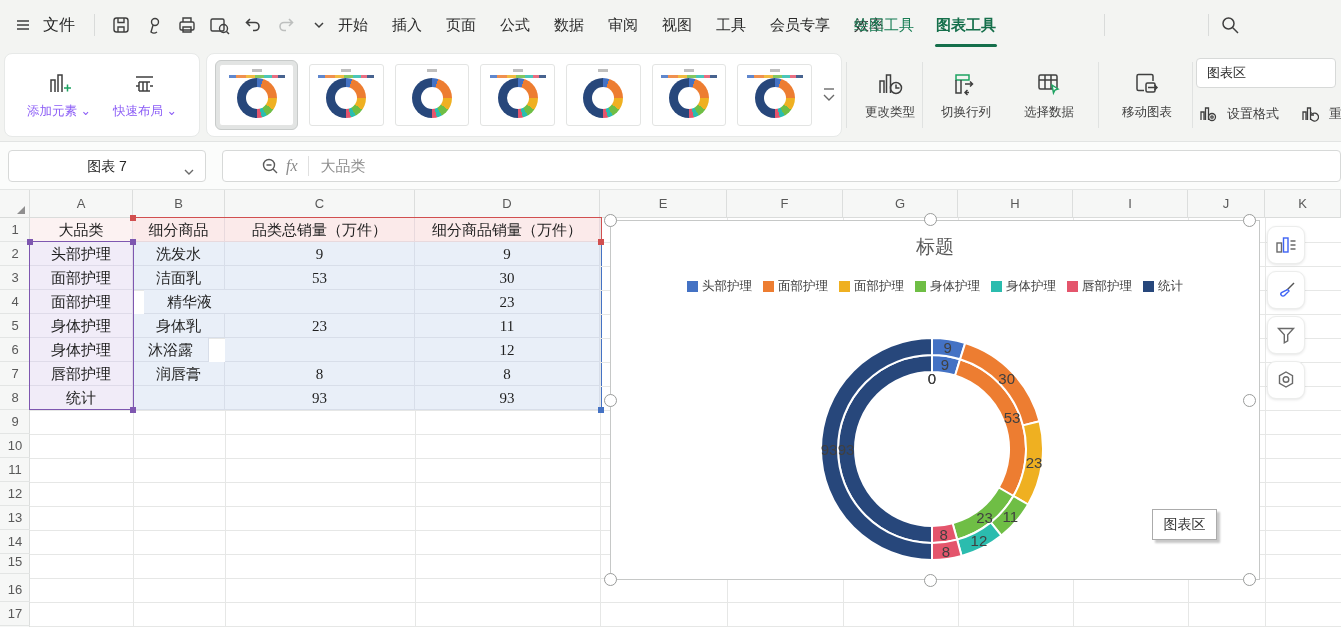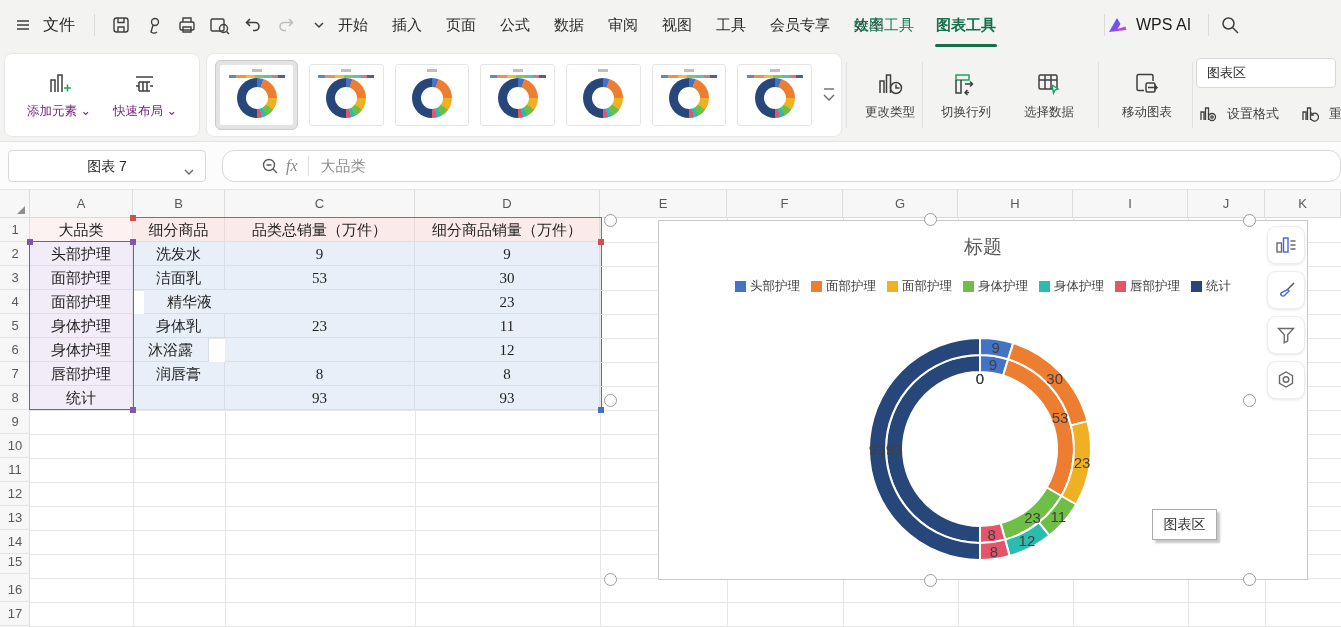--- a/index.html
+++ b/index.html
@@ -21,42 +21,42 @@
   .tool-tab.active::after { content:""; position:absolute; left:10px; right:10px; bottom:3px; height:3px; background:#156F4B; border-radius:2px; }
   .tb-ai { position:absolute; left:1106px; top:0; height:50px; display:flex; align-items:center; gap:8px; }
   .ai-label { font-size:16px; color:#1b1b1b; }
   .tb-search { position:absolute; left:1216px; top:11px; width:28px; height:28px; display:flex; align-items:center; justify-content:center; }
 
   
   .ribbon { position:absolute; left:0; top:50px; width:1341px; height:92px; background:#F3F4F2; border-bottom:1px solid #E2E4E3; }
   .panel { position:absolute; background:#fff; border:1px solid #E7E9E8; border-radius:8px; }
   .g-left { left:4px; top:3px; width:196px; height:84px; display:flex; justify-content:center; gap:18px; }
   .rbtn { display:flex; flex-direction:column; align-items:center; justify-content:center; gap:6px; padding:0 2px; }
-  .rbtn .lbl { font-size:12.5px; color:#701a75; white-space:nowrap; }
+  .rbtn .lbl { font-size:12.5px; color:#8b5cf6; white-space:nowrap; }
   .g-gallery { left:206px; top:3px; width:636px; height:84px; display:flex; align-items:center; padding-left:8px; gap:11px; }
   .thumb { width:75px; height:62px; background:#fff; border:1px solid #E3E4E3; border-radius:3px; position:relative; overflow:hidden; }
   .thumb .tt { position:absolute; left:50%; top:4px; width:10px; height:3px; margin-left:-5px; background:#BFBFBF; }
   .thumb .dash { position:absolute; left:50%; top:10px; width:56px; height:3px; margin-left:-28px;
      background:linear-gradient(90deg,#4472C4 0 12%,#ED7D31 12% 30%,#EFB021 30% 46%,#6FBE45 46% 62%,#2BBCAE 62% 76%,#E4556C 76% 88%,#27477B 88% 100%); opacity:.85; }
   .thumb .donut { position:absolute; left:50%; top:50%; width:40px; height:40px; margin:-17px 0 0 -20px; border-radius:50%;
      background:conic-gradient(#4472C4 0 5%,#ED7D31 5% 25%,#EFB021 25% 35%,#6FBE45 35% 42%,#2BBCAE 42% 46%,#E4556C 46% 50%,#27477B 50% 100%); }
   .thumb .donut::after { content:""; position:absolute; left:50%; top:50%; width:22px; height:22px; margin:-11px 0 0 -11px; border-radius:50%; background:#fff; }
   .selwrap { background:#E2E4E3; border:1px solid #C8CBCA; border-radius:6px; padding:3px; }
   .gal-more { margin-left:auto; margin-right:6px; display:flex; flex-direction:column; align-items:center; gap:1px; }
   .rib-div { position:absolute; top:12px; height:66px; width:1px; background:#E0E2E1; }
   .rb-big { position:absolute; top:3px; height:84px; display:flex; flex-direction:column; align-items:center; justify-content:center; gap:6px; }
   .rb-big .lbl { font-size:12.5px; color:#3F3F3F; white-space:nowrap; }
   .combo { position:absolute; left:1196px; top:8px; width:140px; height:30px; background:#fff; border:1px solid #D7D9D8; border-radius:4px; font-size:13px; color:#2b2b2b; line-height:28px; padding-left:10px; }
   .fmt-row { position:absolute; top:54px; display:flex; align-items:center; gap:10px; font-size:13px; color:#3F3F3F; white-space:nowrap; }
 
   
   .formula { position:absolute; left:0; top:142px; width:1341px; height:48px; background:#FBFCFB; border-bottom:1px solid #E4E6E5; }
   .namebox { position:absolute; left:8px; top:8px; width:198px; height:32px; background:#fff; border:1px solid #D7D9D8; border-radius:4px; font-size:14px; color:#262626; text-align:center; line-height:30px; }
   .namebox .chev { position:absolute; right:9px; top:8px; }
-  .fxbar { position:absolute; left:222px; top:8px; width:1119px; height:32px; background:#fff; border:1px solid #D7D9D8; border-radius:12px; display:flex; align-items:center; }
+  .fxbar { position:absolute; left:222px; top:8px; width:1119px; height:32px; background:#fff; border:1px solid #D7D9D8; border-radius:4px; display:flex; align-items:center; }
   .fx-it { font-family:"Liberation Serif", serif; font-style:italic; font-size:16px; color:#8A8A8A; margin:0 10px 0 6px; }
   .fx-sep { width:1px; height:20px; background:#E0E0E0; margin-right:12px; }
   .fx-content { font-family:"Liberation Serif", serif; font-size:15px; color:#8F8F8F; }
 
   
   .colhead { position:absolute; left:0; top:190px; width:1341px; height:28px; background:#F6F7F6; border-bottom:1px solid #DADCDB; }
   .colhead .ch { position:absolute; top:0; height:28px; line-height:28px; text-align:center; font-size:13px; color:#595959; border-right:1px solid #DCDEDD; }
   .corner { position:absolute; left:0; top:0; width:30px; height:28px; border-right:1px solid #DCDEDD; }
   .corner::after { content:""; position:absolute; right:4px; bottom:4px; border-left:8px solid transparent; border-bottom:8px solid #8f8f8f; }
   .grid { position:absolute; left:0; top:218px; width:1341px; height:409px; background:#fff; }
@@ -65,21 +65,21 @@
   .vline { position:absolute; top:0; width:1px; height:409px; background:#E6E7E6; }
   .hline { position:absolute; left:30px; width:1311px; height:1px; background:#E6E7E6; }
   .cell { position:absolute; height:24px; line-height:24px; text-align:center; font-family:"Liberation Serif", serif; font-size:15px; color:#1f1f1f; border-right:1px solid rgba(100,100,130,.12); border-bottom:1px solid rgba(100,100,130,.12); }
   .rangebox { position:absolute; pointer-events:none; }
   .rb-red   { left:132px; top:-1px;  width:470px; height:26px; border:1.5px solid #D14F4F; }
   .rb-purp  { left:29px;  top:23px;  width:105px; height:169px; border:1.5px solid #7E57B0; z-index:4; }
   .rb-blue  { left:132px; top:23px;  width:470px; height:169px; border:1.5px solid #4472C4; }
   .hsq { position:absolute; width:6px; height:6px; z-index:5; }
 
   
-  .chart { position:absolute; left:610px; top:220px; width:650px; height:360px; background:#fff; border:1px solid #C6C8C7; z-index:6;margin-left:48px; }
+  .chart { position:absolute; left:610px; top:220px; width:650px; height:360px; background:#fff; border:1px solid #C6C8C7; z-index:6; }
   .c-title { position:absolute; left:0; right:0; top:13px; text-align:center; font-size:19px; color:#595959; }
   .c-legend { position:absolute; left:0; right:0; top:57px; display:flex; justify-content:center; align-items:center; gap:11px; }
   .lg-item { display:flex; align-items:center; gap:4px; font-size:12.5px; color:#404040; }
   .lg-sw { width:11px; height:11px; display:inline-block; }
   .dlabel { font-family:"Liberation Sans", sans-serif; font-size:15px; fill:#404040; }
   .handle { position:absolute; width:13px; height:13px; border-radius:50%; background:#fff; border:1.5px solid #9A9C9B; z-index:7; }
   .tooltip { position:absolute; left:1152px; top:509px; width:65px; height:31px; background:#fff; border:1px solid #ABABAB; box-shadow:2.5px 2.5px 2px rgba(0,0,0,.22); z-index:8; font-family:"Liberation Serif", serif; font-size:14px; color:#333; text-align:center; line-height:29px; }
 
   
   .sidebtn { position:absolute; left:1267px; width:38px; height:38px; background:#fff; border:1px solid #ECEDEC; border-radius:9px; box-shadow:0 1px 3px rgba(0,0,0,.10); display:flex; align-items:center; justify-content:center; z-index:8; }
@@ -146,33 +146,20 @@
       <span class="menu-tab">审阅</span>
       <span class="menu-tab">视图</span>
       <span class="menu-tab">工具</span>
       <span class="menu-tab">会员专享</span>
       <span class="menu-tab">效率</span>
     </div>
   <div class="tb-tools">
       <span class="tool-tab">绘图工具</span>
       <span class="tool-tab active">图表工具</span>
     </div>
-  <div class="tb-ai">
-    <svg width="22" height="20">
-      <defs>
-          <linearGradient id="ai" x1="0" y1="0" x2="1" y2="1">
-        <stop offset="0" stop-color="#3E63F4"></stop>
-            <stop offset="0.6" stop-color="#8A4BF0"></stop>
-            <stop offset="1" stop-color="#F04BB4"></stop>
-      </linearGradient>
-        </defs>
-      <path d="M3 17 11 3l3.5 6-3 5 8-2.5 1 3.5z" fill="url(#ai)"></path>
-    </svg>
-    <span class="ai-label">WPS AI</span>
-  </div>
   <span class="vsep abs" style="left:1098px; top:14px;"></span>
   <span class="vsep abs" style="left:1202px; top:14px;"></span>
   <div class="tb-search">
     <svg width="20" height="20" fill="none" stroke="#3f3f3f" stroke-width="1.5">
         <circle cx="8.5" cy="8.5" r="5.5"></circle>
         <path d="M12.8 12.8 18 18"></path>
       </svg>
   </div>
 </div>
 

